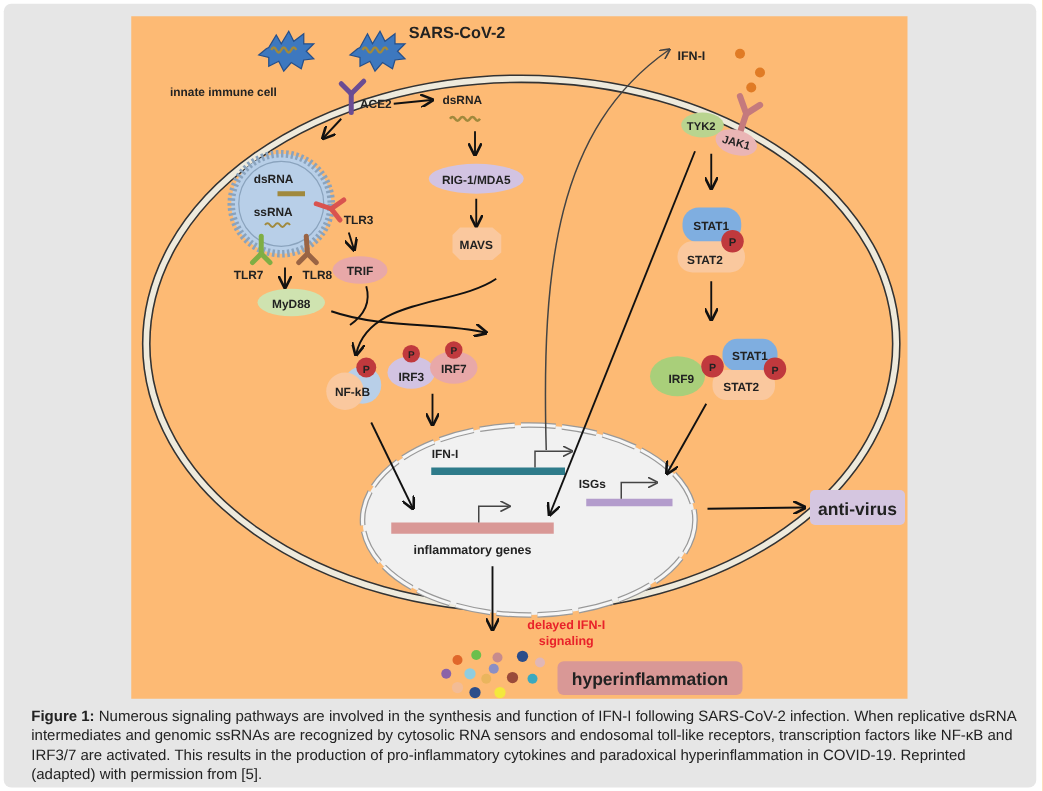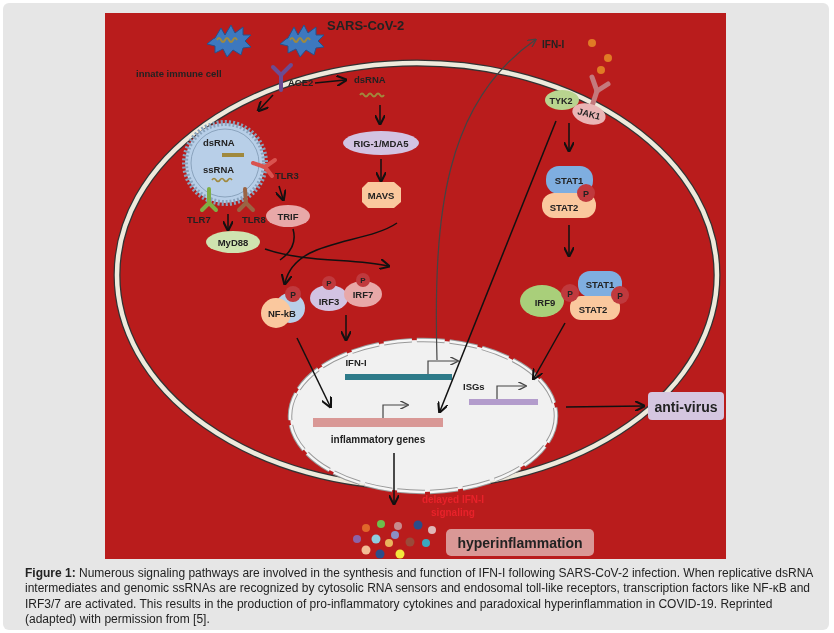--- a/index.html
+++ b/index.html
@@ -1,18 +1,18 @@
 <!DOCTYPE html>
 <html><head>
 <meta charset="utf-8">
 <style>
   html,body{margin:0;padding:0;}
   body{width:834px;height:633px;background:#ffffff;position:relative;overflow:hidden;font-family:"Liberation Sans",sans-serif;}
   #panel{position:absolute;left:3px;top:3px;width:826px;height:627px;background:#e6e6e6;border-radius:6px;}
-  #figure{position:absolute;left:105px;top:13px;width:621px;height:546px;background:#b91c1c;}
+  #figure{position:absolute;left:105px;top:13px;width:621px;height:546px;background:#fdba74;}
   #figure svg{position:absolute;left:0;top:0;}
   #caption{position:absolute;left:25px;top:566px;width:790px;font-family:Liberation Sans, sans-serif;font-size:12px;line-height:15.3px;color:#222;}
   #caption b{font-weight:bold;}
   .lbl{font-family:"Liberation Sans",sans-serif;font-weight:bold;fill:#222;}
 </style>
 </head>
 <body>
 
 <div id="panel"></div>
 

